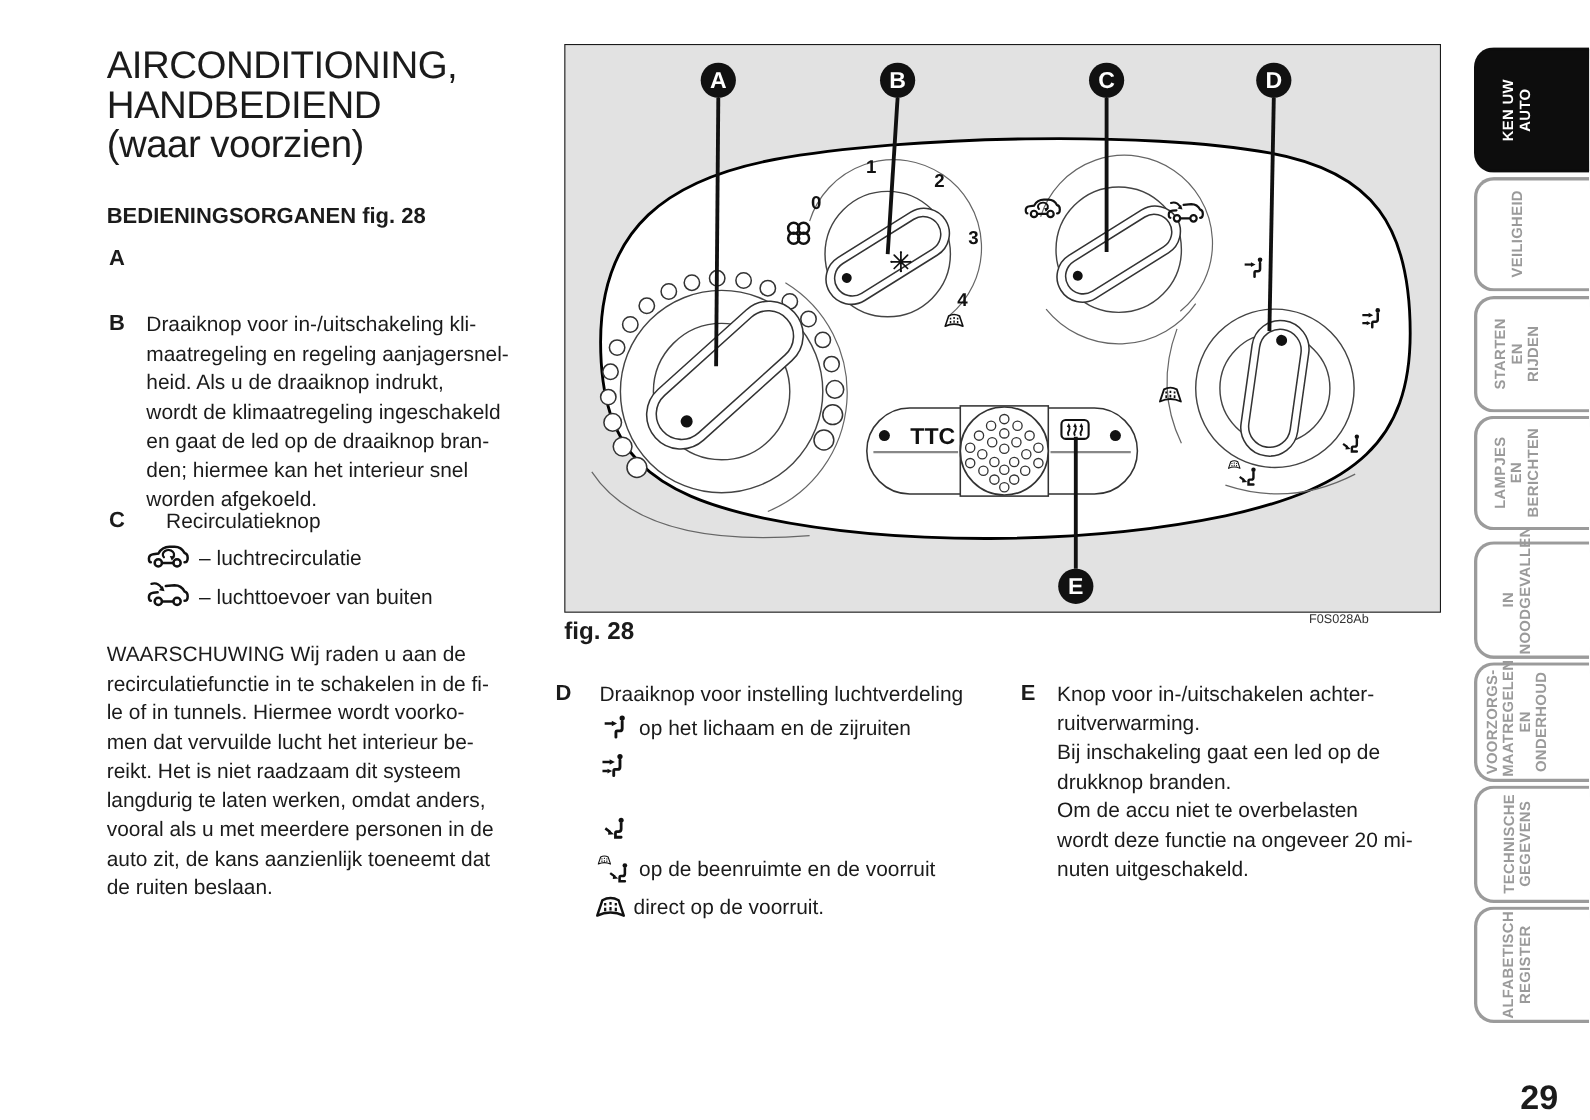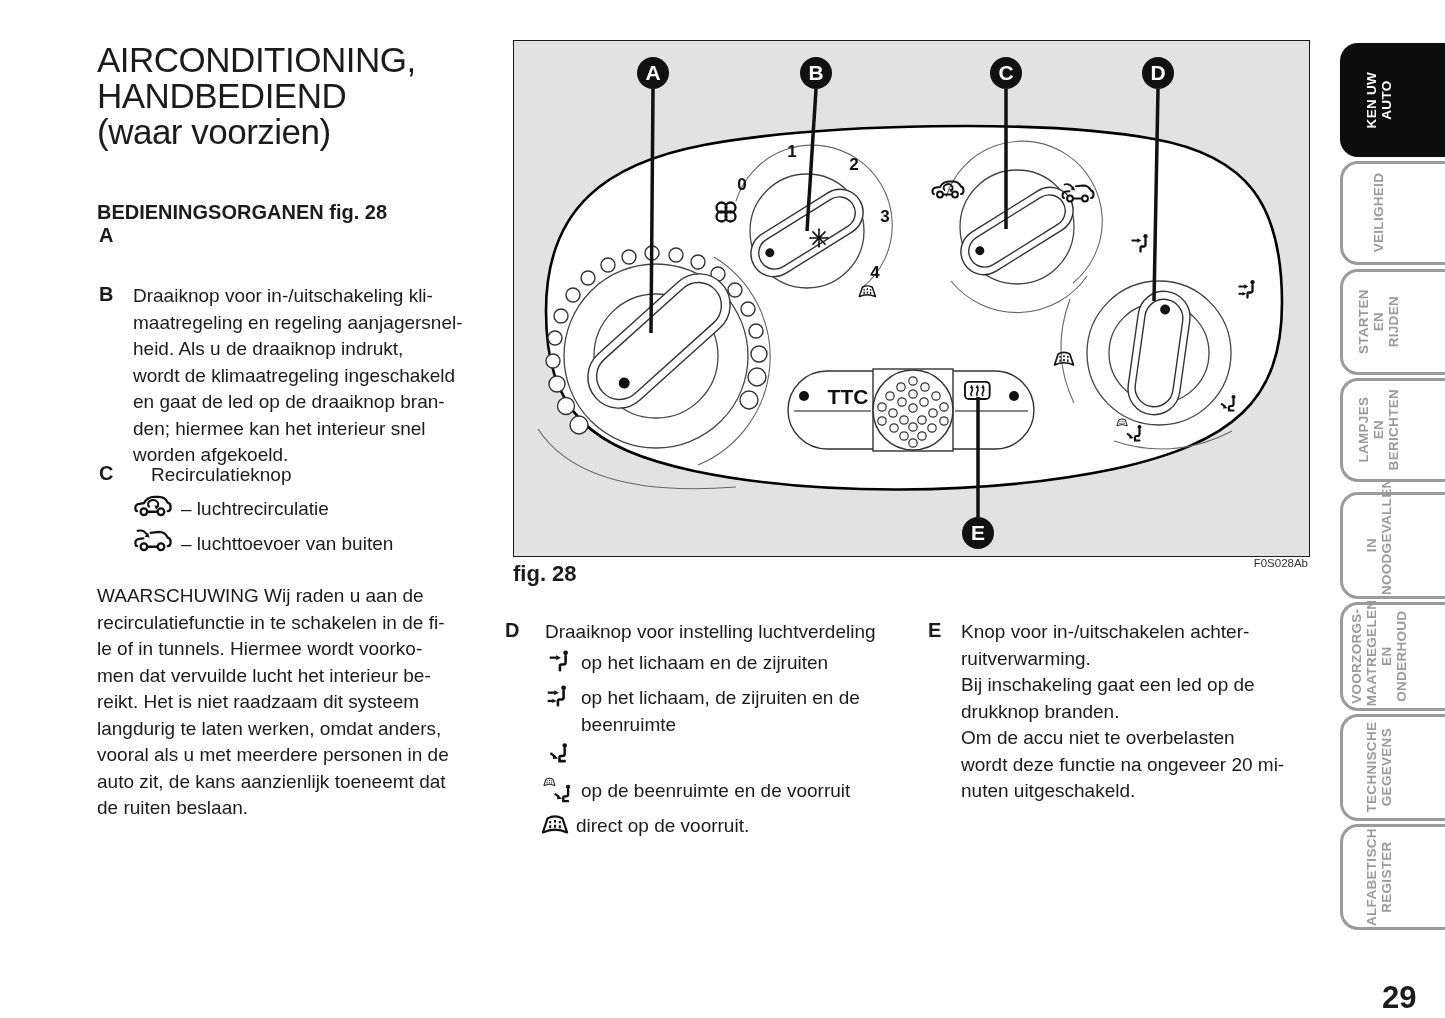--- a/index.html
+++ b/index.html
@@ -1,25 +1,25 @@
 <!DOCTYPE html>
 <html><head>
 <meta charset="utf-8">
 <style>
   html,body{margin:0;padding:0;background:#fff;}
   .page{position:relative;width:1445px;height:1018px;background:#fff;overflow:hidden;
         font-family:"Liberation Sans",sans-serif;color:#1b1b1b;}
   .pre{white-space:pre-line;}
   .title{position:absolute;left:97px;top:42px;font-size:35px;line-height:36px;font-weight:400;letter-spacing:-0.5px;}
-  .heading{position:absolute;left:97px;top:186px;font-size:20px;font-weight:800;margin-top:15px;}
+  .heading{position:absolute;left:97px;top:186px;font-size:20px;font-weight:800;}
   .letter{position:absolute;font-size:20px;font-weight:800;}
   .body{position:absolute;font-size:19px;line-height:26.5px;}
   .figurebox{position:absolute;left:513px;top:40px;width:797px;height:517px;background:#e2e2e2;border:1.6px solid #1a1a1a;box-sizing:border-box;}
   .figcaption{position:absolute;left:513px;top:561px;font-size:22px;font-weight:700;}
-  .figcode{position:absolute;left:1190px;top:557px;width:118px;text-align:right;font-size:11.5px;color:#333;}
+  .figcode{position:absolute;left:1190px;top:557px;width:118px;font-size:11.5px;color:#333;}
   .iconcell{position:absolute;}
   .tab{position:absolute;left:1340px;width:105px;background:#fff;border:3px solid #9b9b9b;border-right:none;
        border-radius:18px 0 0 18px;box-sizing:border-box;display:flex;align-items:center;justify-content:center;
        padding-right:30px;}
   .tab .tab-label{transform:rotate(-90deg);white-space:pre-line;text-align:center;font-size:13.5px;font-weight:700;
        line-height:1.12;color:#9a9a9a;letter-spacing:0.3px;width:100px;}
   .tab.active{background:#0d0d0d;border-color:#0d0d0d;}
   .tab.active .tab-label{color:#fff;}
   .pagenum{position:absolute;left:1382px;top:980px;font-size:31px;font-weight:800;}
   svg text{font-family:"Liberation Sans",sans-serif;}
@@ -305,22 +305,20 @@
         <use href="#g-vent-body"></use>
       </svg>
   </span>
   <div class="body" style="left:581px;top:650px;width:330px">op het lichaam en de zijruiten</div>
 
   <span class="iconcell" style="left:546px;top:684px">
     <svg width="25" height="23" viewBox="0 0 22 20">
         <use href="#g-vent-body-feet"></use>
       </svg>
   </span>
-  <div class="body pre" style="left:581px;top:685px;width:330px">op het lichaam, de zijruiten en de
-beenruimte</div>
 
   <span class="iconcell" style="left:548px;top:741px">
     <svg width="23" height="23" viewBox="0 0 20 20">
         <use href="#g-vent-feet"></use>
       </svg>
   </span>
 
   <span class="iconcell" style="left:543px;top:776px">
     <svg width="32" height="28" viewBox="0 0 30 26">
         <use href="#g-vent-feet-ws"></use>

